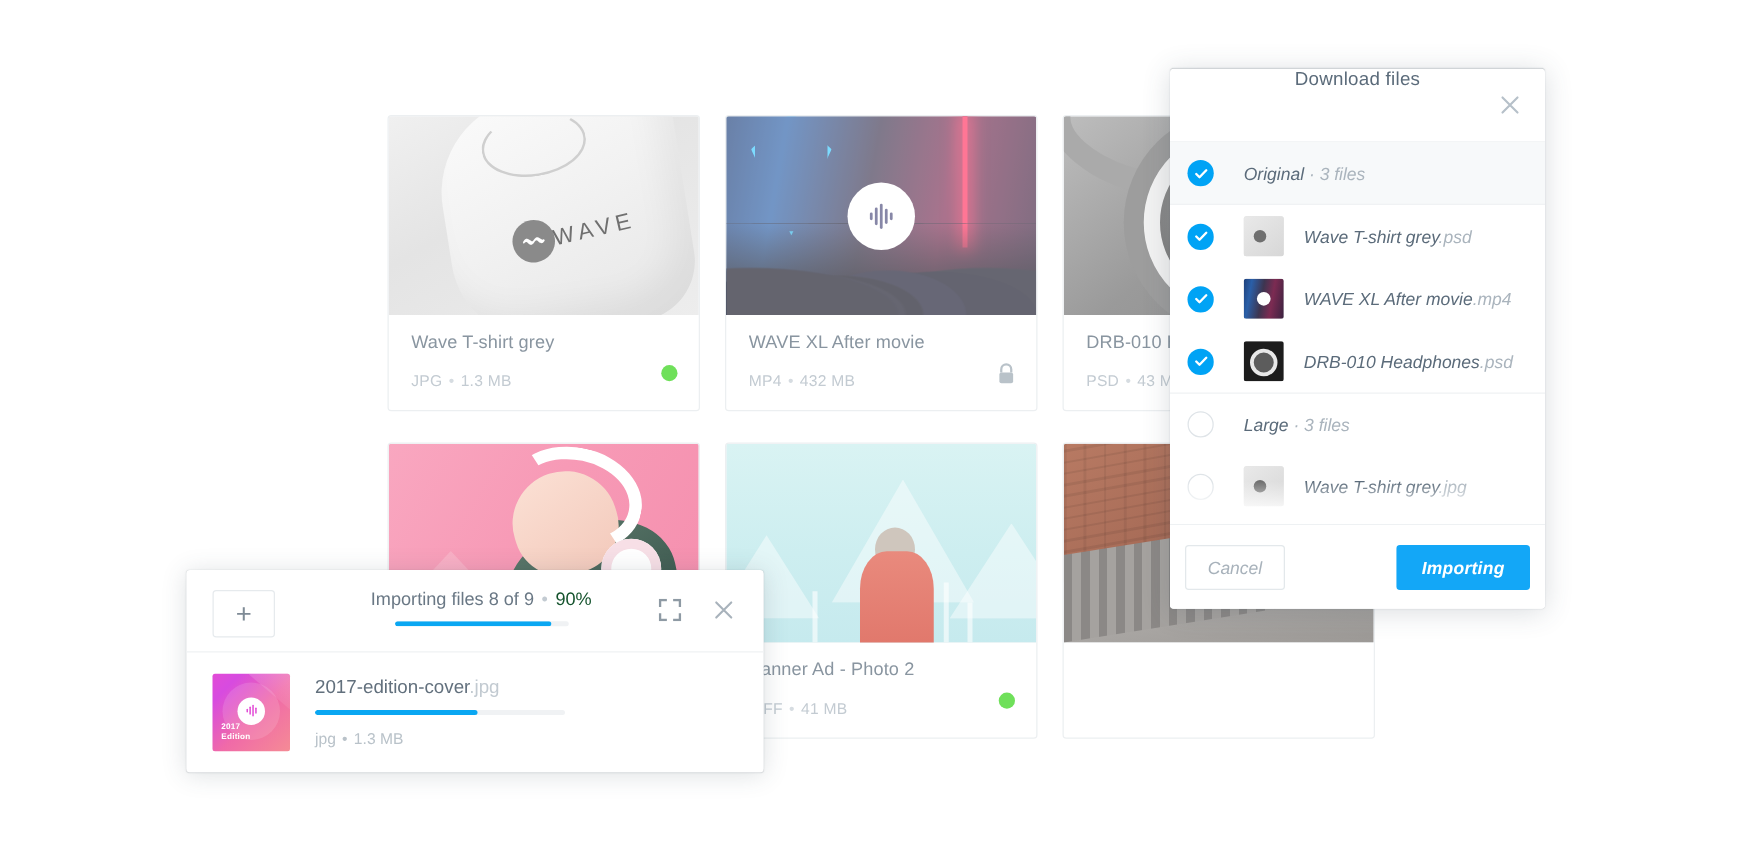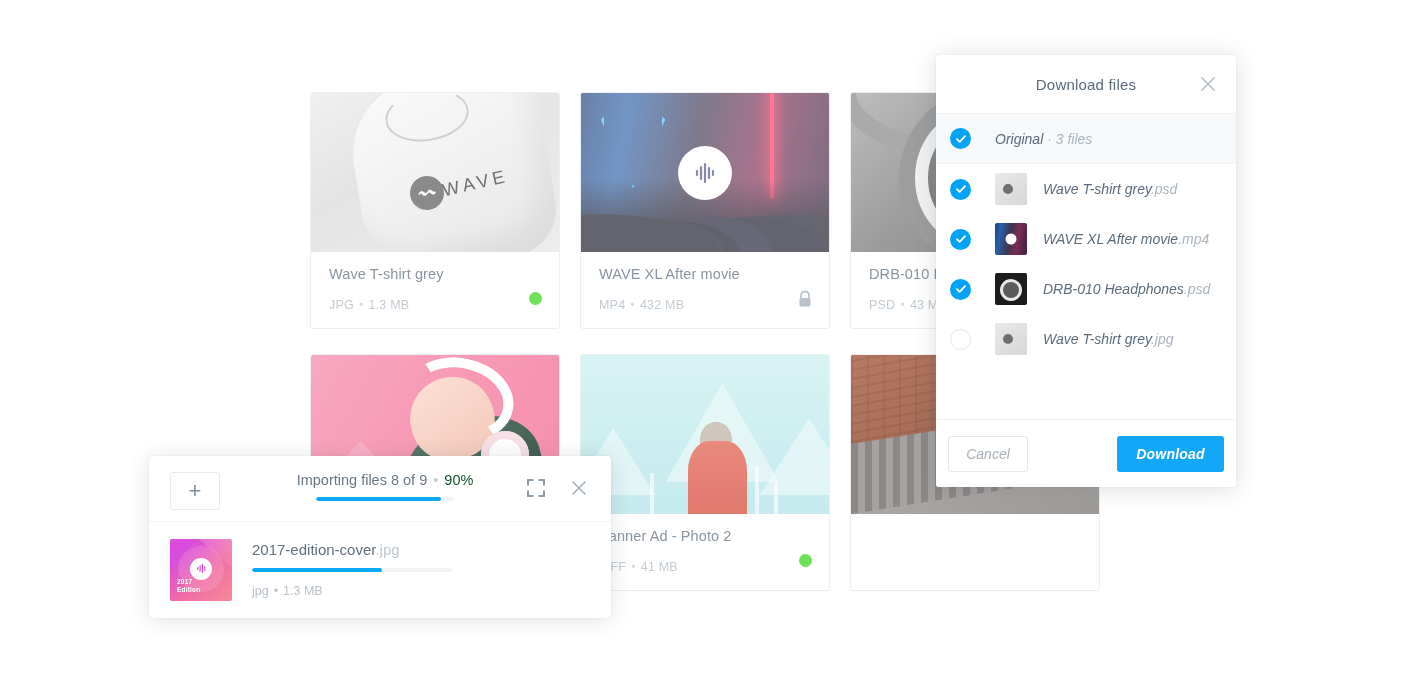--- a/index.html
+++ b/index.html
@@ -177,21 +177,21 @@
   
   .download-panel {
     position: absolute; left: 936px; top: 55px;
     width: 300px; height: 432px;
     background: #fff; border-radius: 3px;
     box-shadow: 0 2px 22px rgba(60,75,90,.19), 0 0 1px rgba(60,75,90,.3);
     display: flex; flex-direction: column;
   }
   .dl-header {
     position: relative; height: 59px; flex: 0 0 59px;
-    display:flex; align-items:center; justify-content:center;
+    display:flex; align-items:flex-start; justify-content:center;
     border-bottom: 1px solid #f0f2f4;
   }
   .dl-title { font-size: 15px; color: #5b6b7a; letter-spacing:.2px; }
   .dl-close {
     position:absolute; right: 16px; top: 50%; transform: translateY(-50%);
     width: 24px; height: 24px; cursor: pointer;
   }
   .dl-list { flex: 1 1 auto; overflow: hidden; position: relative; font-style: italic; }
   .dl-row {
     display: flex; align-items: center; height: 50px; padding: 0 14px;
@@ -485,20 +485,28 @@
         </div>
         <div class="dl-thumb">
           <div class="art" style="background:#1c1c1c"></div>
           <div style="position:absolute;left:50%;top:52%;transform:translate(-50%,-50%);width:22px;height:22px;border-radius:50%;border:3px solid #e8e8e8;background:#5c5c5c"></div>
         </div>
         <div class="dl-label">
           <span>DRB-010 Headphones</span><span class="dl-ext">.psd</span>
         </div>
       </div>
 
+      <div class="dl-row group unsel">
+        <div class="chk off"></div>
+        <div class="dl-label">
+          <span>Large</span>
+          <span class="dl-count">·</span>
+          <span class="dl-count">3 files</span>
+        </div>
+      </div>
 
       <div class="dl-row">
         <div class="chk off"></div>
         <div class="dl-thumb">
           <div class="art art-tshirt" style="background:linear-gradient(140deg,#e9e9e9,#d7d7d7)"></div>
           <div style="position:absolute;left:26%;top:34%;width:10px;height:10px;border-radius:50%;background:#6f6f6f"></div>
         </div>
         <div class="dl-label">
           <span>Wave T-shirt grey</span><span class="dl-ext">.jpg</span>
         </div>
@@ -508,21 +516,21 @@
         
         
         
       </div>
 
       <div class="dl-fade"></div>
     </div>
 
     <div class="dl-footer">
       <div class="btn btn-cancel">Cancel</div>
-      <div class="btn btn-download">Download</div>
+      <div class="btn btn-download">Importing</div>
     </div>
   </div>
 
   <div class="import-panel">
     <div class="imp-head">
       <div class="imp-add">+</div>
 
       <div class="imp-status">
         <div class="imp-status-text">
           <span>Importing files 8 of 9</span><span class="imp-dot">•</span><span class="imp-pct">90%</span>

